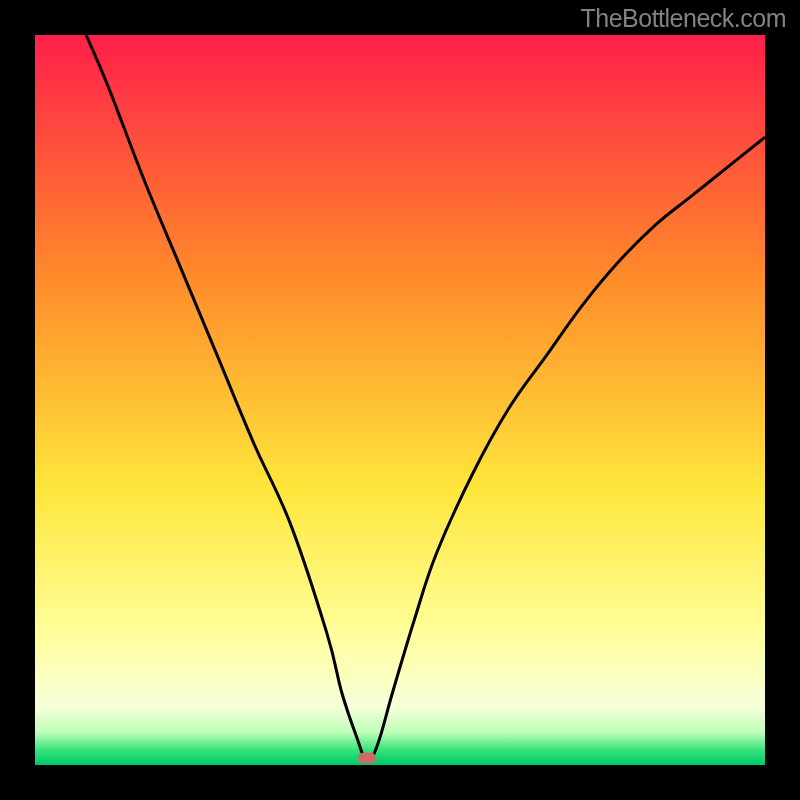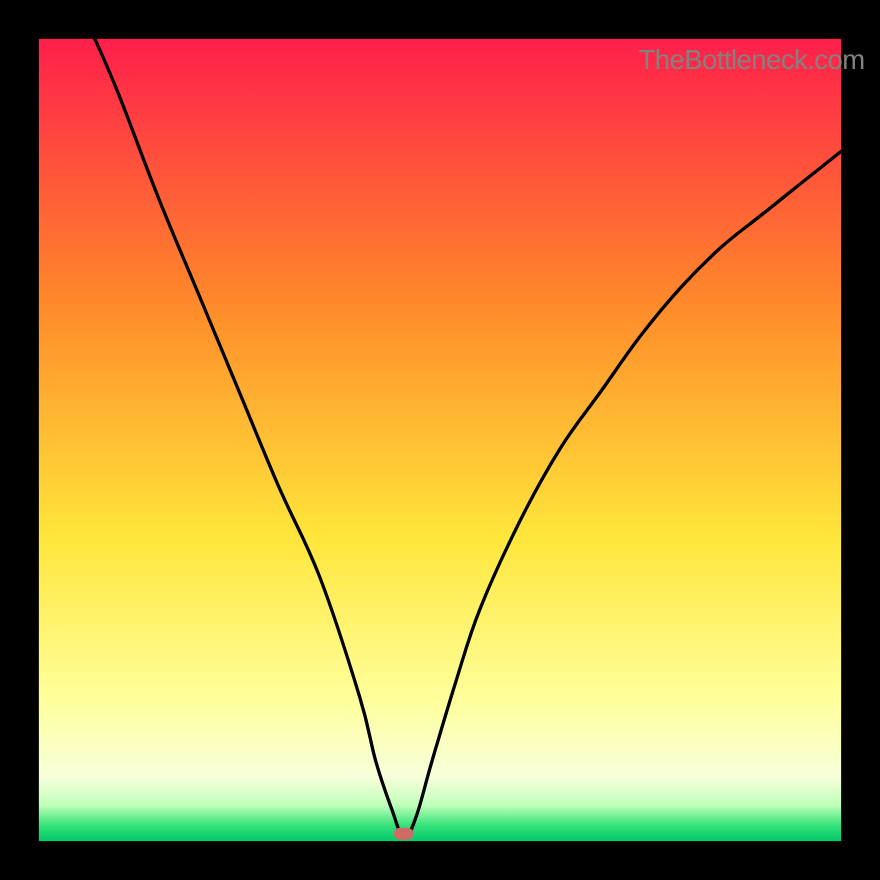--- a/index.html
+++ b/index.html
@@ -13,21 +13,20 @@
   }
   .attribution {
     position: absolute;
     top: 4px;
     right: 14px;
     font-size: 25px;
     color: #82827f;
     font-weight: 500;
     letter-spacing: -0.5px;
     z-index: 10;
-    margin-top: 37px;
   }
   .frame {
     position: absolute;
     top: 0;
     left: 0;
     width: 800px;
     height: 800px;
     background: #000000;
   }
   .plot {

